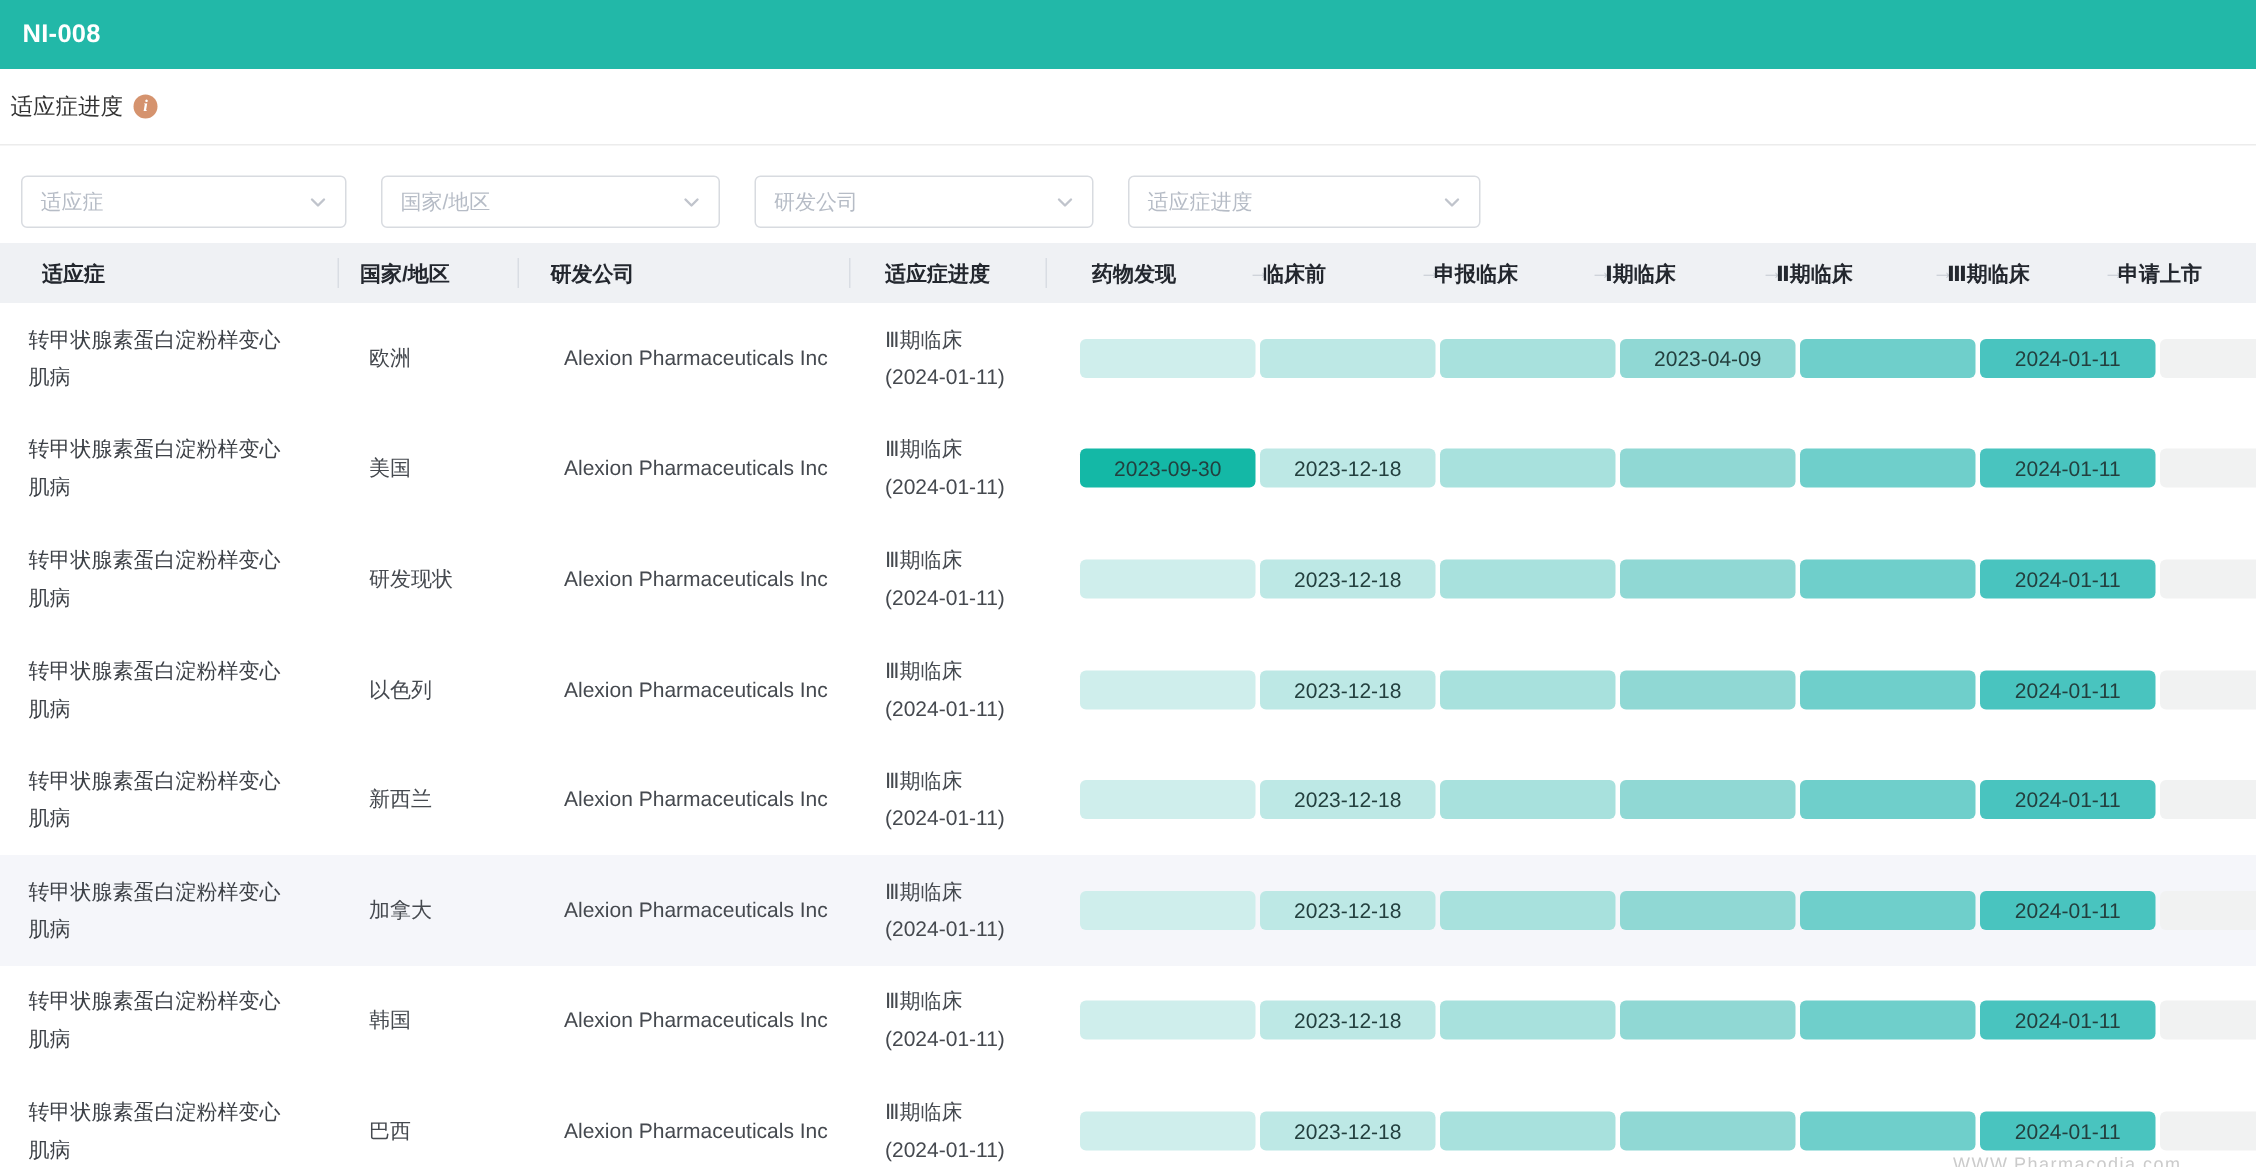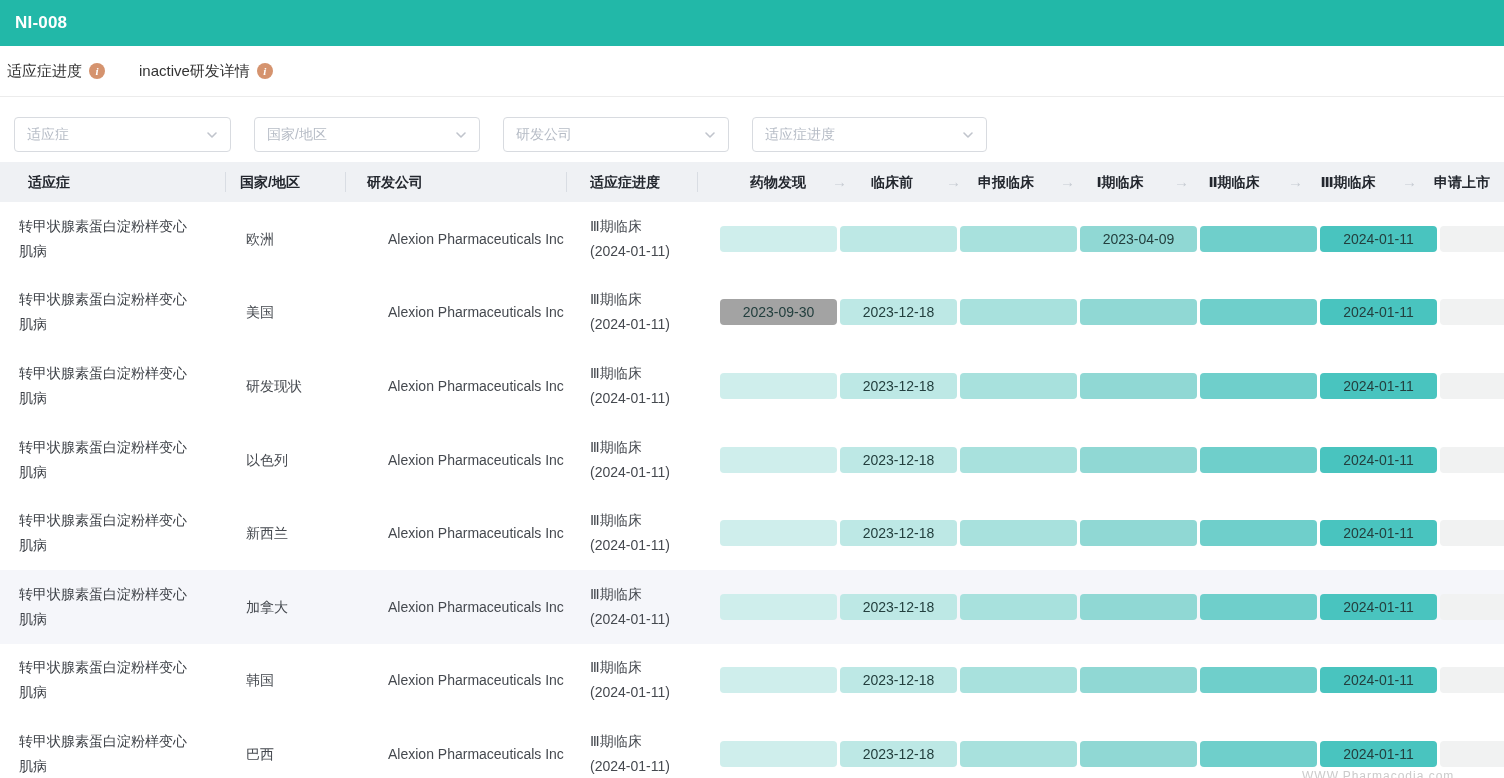--- a/index.html
+++ b/index.html
@@ -41,55 +41,51 @@
   
   .thead { position: relative; height: 40px; background: #eff1f4; margin-top: 10px;
     font-size: 14px; font-weight: bold; color: #23272e; }
   .hcell { position: absolute; top: 0; line-height: 40px; white-space: nowrap; }
   .hc-indication { left: 28px; }
   .hc-region { left: 240px; }
   .hc-company { left: 367px; }
   .hc-progress { left: 590px; }
   .hdivider { position: absolute; top: 10px; width: 1px; height: 20px; background: #d9dde3; }
   .phase-h { position: absolute; top: 0; width: 100px; line-height: 40px;
-    text-align: center; white-space: nowrap; }
+    white-space: nowrap; }
   .phase-arrow { position: absolute; top: 0; line-height: 40px; color: #c6cbd2;
     font-size: 15px; font-weight: normal; }
   .phase-arrow::after { content: "\2192"; }
 
   
   .trow { position: relative; height: 73.6px; background: #fff; font-size: 14px; color: #45494f; }
   .trow.hl { background: #f5f6fa; }
   .cell { position: absolute; top: 50%; transform: translateY(-50%); line-height: 25px; }
   .c-indication { left: 19px; width: 175px; color: #3d4147; }
   .c-region { left: 246px; }
-  .c-company { left: 388px; width: 176px; word-break: break-all; }
+  .c-company { left: 376px; width: 176px; word-break: break-all; }
   .c-progress { left: 590px; }
   .bar { position: absolute; top: 50%; transform: translateY(-50%); height: 26px;
     width: 117px; border-radius: 4px; display: flex; align-items: center;
     justify-content: center; font-size: 14px; color: #233f3e; cursor: default; }
   .bar.empty-tail { width: 85px; background: #f1f2f2; }
 
   .watermark { position: absolute; left: 1302px; top: 769px; font-size: 12px;
     color: #cbcbcb; letter-spacing: 1px; white-space: nowrap; }
 </style>
 </head>
 <body>
 
 <div class="topbar">
   <span class="title">NI-008</span>
 </div>
 
 <div class="tabbar">
   <div class="tab">
     <span>适应症进度</span>
-    <span class="info-icon"></span>
-  </div>
-  <div class="tab">
-    <span>inactive研发详情</span>
     <span class="info-icon"></span>
   </div>
 </div>
 
 <div class="filters">
   <div class="select">
     <span>适应症</span>
     <svg class="chevron" viewBox="0 0 12 12">
         <polyline points="2,4 6,8 10,4"></polyline>
       </svg>
@@ -144,21 +140,21 @@
       <div class="bar empty-tail" style="left: 1440px; background: rgb(241, 242, 242);"></div>
     </div>
     <div class="trow">
       <div class="cell c-indication">转甲状腺素蛋白淀粉样变心肌病</div>
       <div class="cell c-region">美国</div>
       <div class="cell c-company">Alexion Pharmaceuticals Inc</div>
       <div class="cell c-progress">
         <div>Ⅲ期临床</div>
         <div>(2024-01-11)</div>
       </div>
-      <div class="bar" style="left: 720px; background: #a3a3a3;">2023-09-30</div>
+      <div class="bar" style="left: 720px; background: #14b8a6;">2023-09-30</div>
       <div class="bar" style="left: 840px; background: rgb(189, 232, 229);">2023-12-18</div>
       <div class="bar" style="left: 960px; background: rgb(168, 225, 221);"></div>
       <div class="bar" style="left: 1080px; background: rgb(144, 216, 212);"></div>
       <div class="bar" style="left: 1200px; background: rgb(111, 207, 203);"></div>
       <div class="bar" style="left: 1320px; background: rgb(73, 196, 191);">2024-01-11</div>
       <div class="bar empty-tail" style="left: 1440px; background: rgb(241, 242, 242);"></div>
     </div>
     <div class="trow">
       <div class="cell c-indication">转甲状腺素蛋白淀粉样变心肌病</div>
       <div class="cell c-region">研发现状</div>

